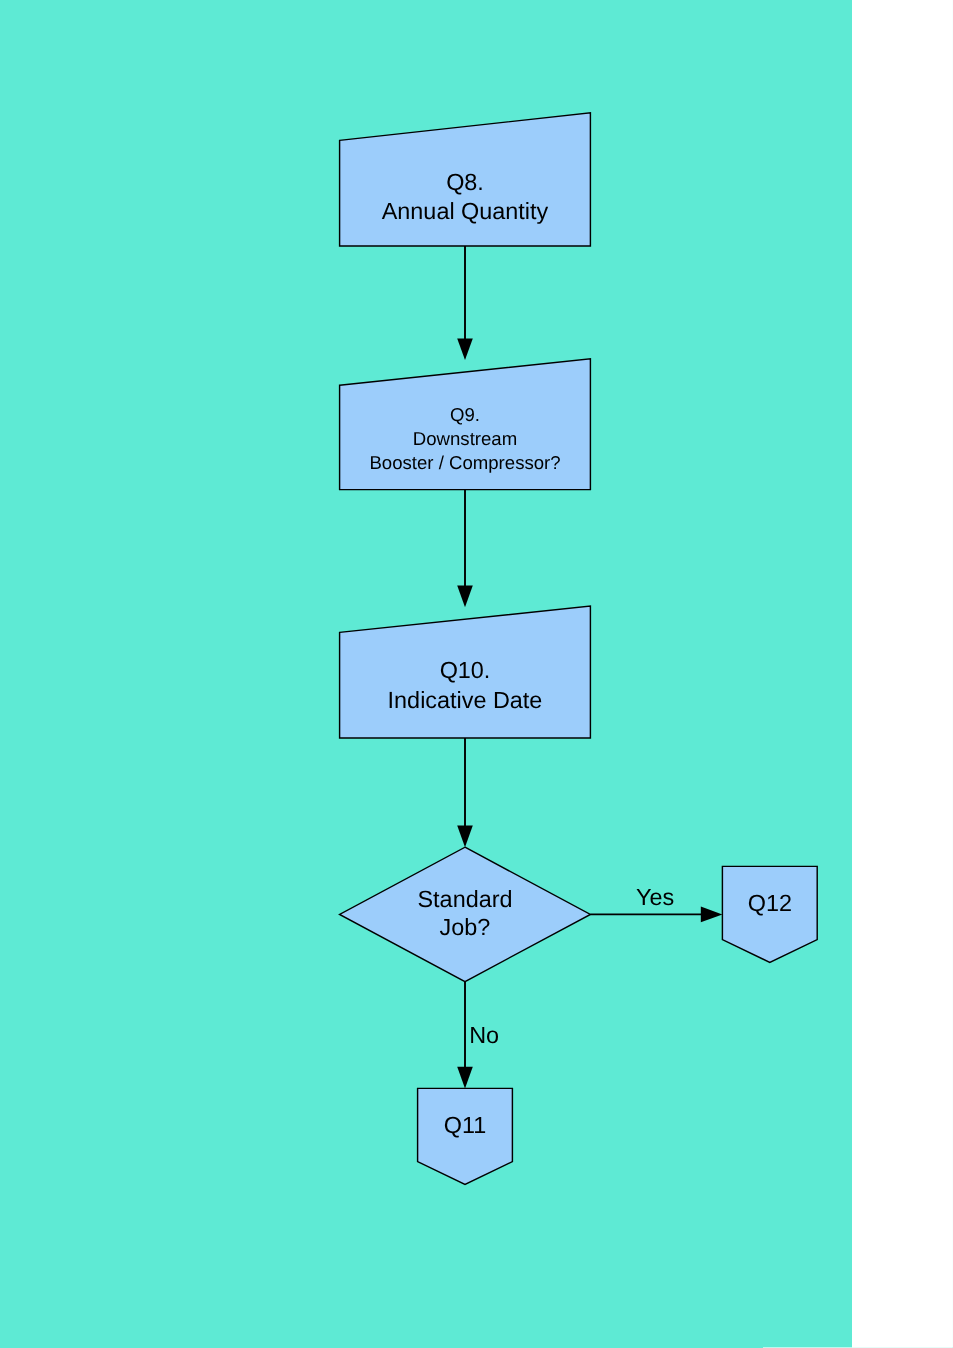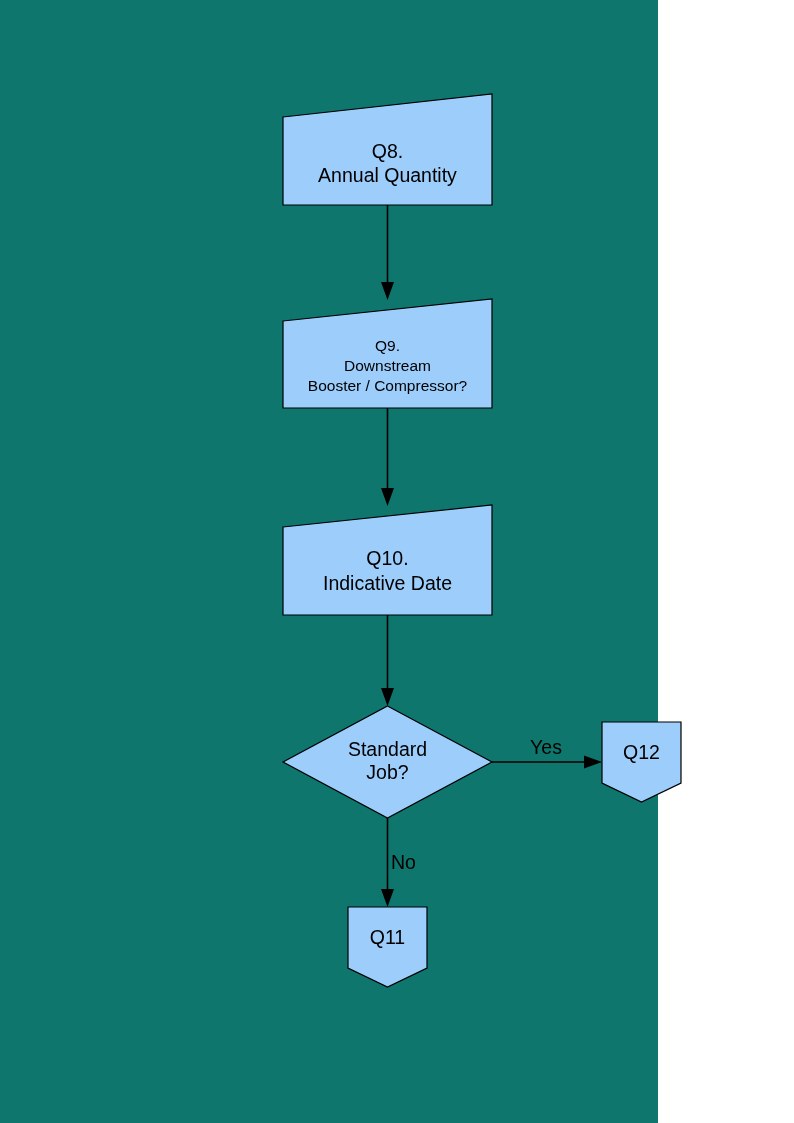--- a/index.html
+++ b/index.html
@@ -8,23 +8,23 @@
     background: #ffffff;
   }
   body {
     width: 794px;
     height: 1123px;
     font-family: "Liberation Sans", sans-serif;
     overflow: hidden;
   }
   #flowchart-root {
     position: relative;
-    width: 658px;
+    width: 710px;
     height: 1123px;
-    background: #0f766e;
+    background: #5eead4;
   }
   svg#flow-svg {
     display: block;
     width: 794px;
     height: 1123px;
   }
   .node-shape {
     fill: #9ccdfb;
     stroke: #000000;
     stroke-width: 1.2;

